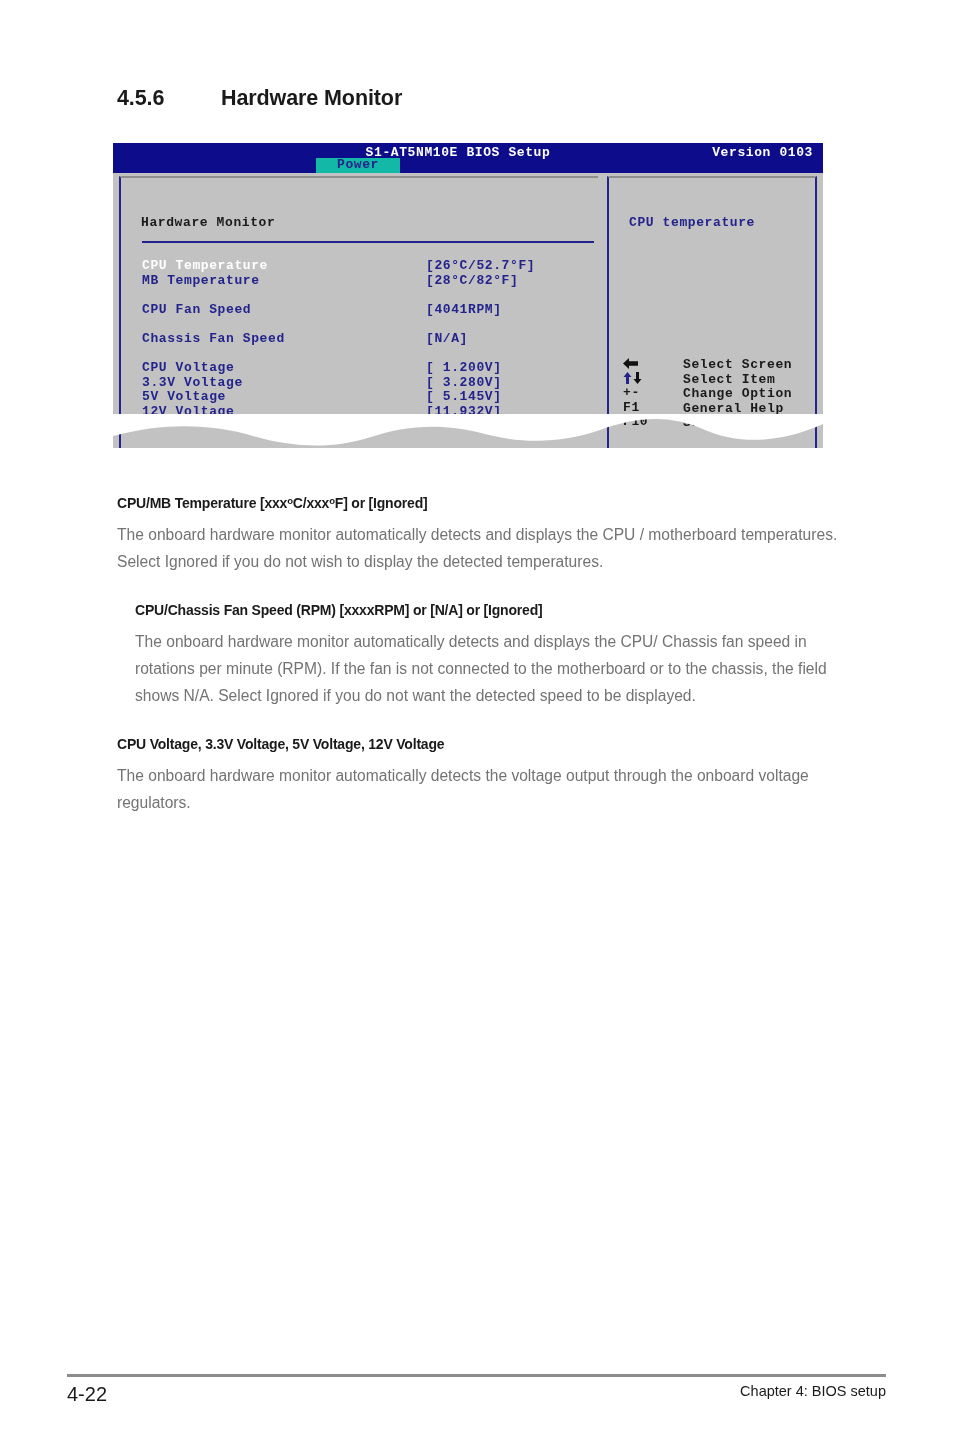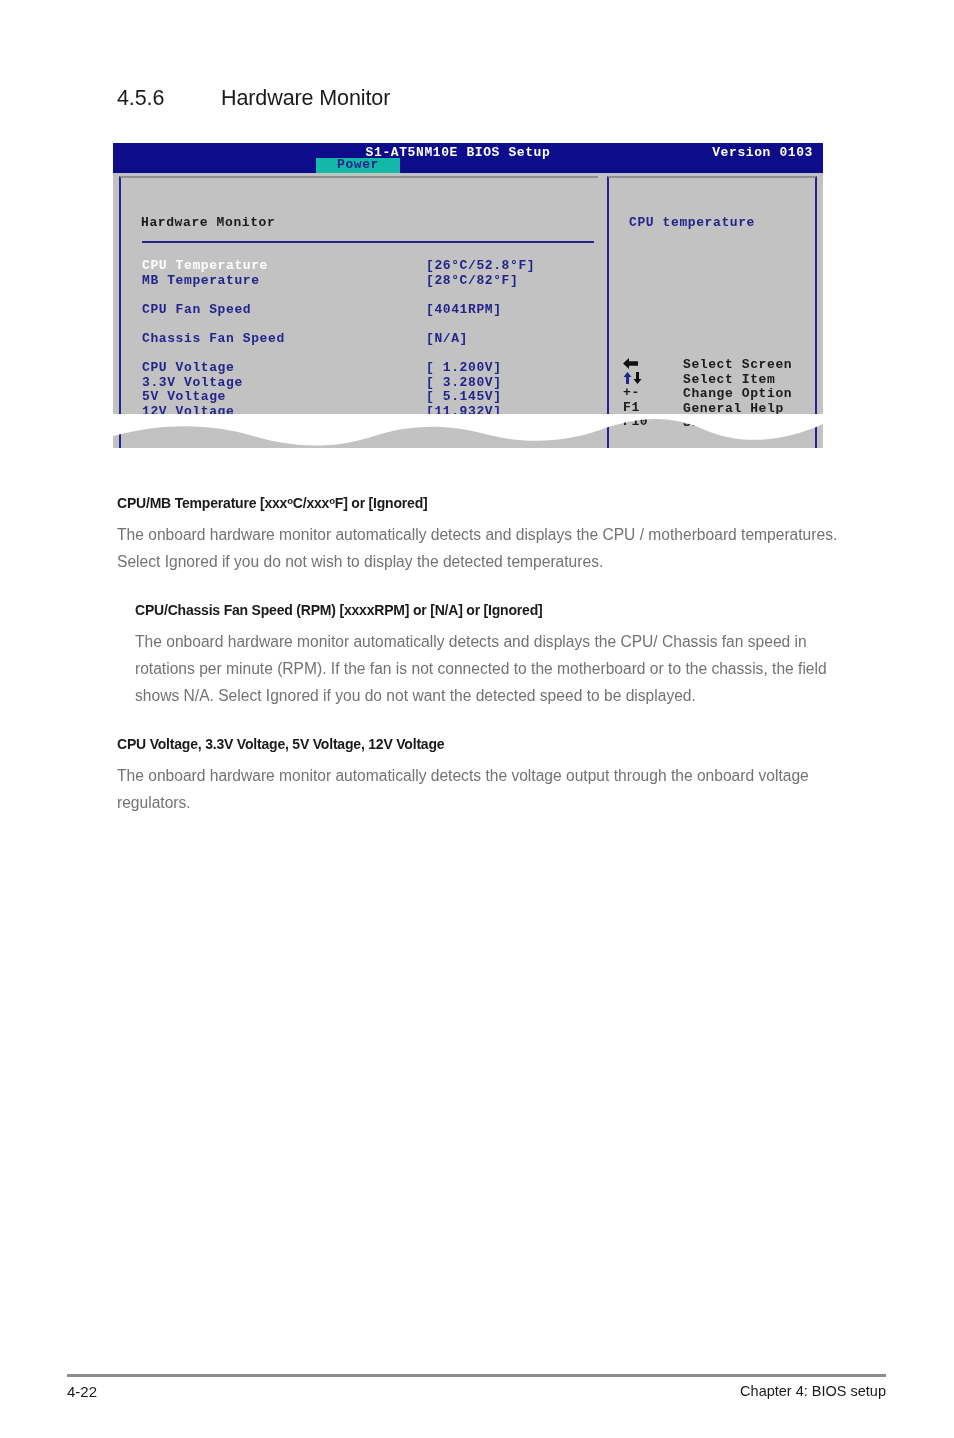--- a/index.html
+++ b/index.html
@@ -13,21 +13,21 @@
     position: relative;
     overflow: hidden;
   }
 
   
   .page-heading {
     position: absolute;
     left: 117px;
     top: 86px;
     font-size: 21.5px;
-    font-weight: normal;
+    font-weight: bold;
     letter-spacing: -0.1px;
     white-space: nowrap;
   }
   .page-heading .num { display:inline-block; width:104px; }
 
   
   .bios {
     position: absolute;
     left: 113px;
     top: 143px;
@@ -205,21 +205,21 @@
     left: 67px;
     top: 1374px;
     width: 819px;
     height: 3px;
     background: #8c8c8c;
   }
   .footer-left {
     position: absolute;
     left: 67px;
     top: 1383px;
-    font-size: 15px;
+    font-size: 20px;
   }
   .footer-right {
     position: absolute;
     right: 68px;
     top: 1383px;
     font-size: 14.5px;
   }
 </style>
 </head>
 <body>
@@ -235,21 +235,21 @@
     <div class="bios-version">Version 0103</div>
     <div class="bios-tab">Power</div>
   </div>
 
   <div class="bios-body">
 
     <div class="panel-left">
       <div class="sec-title">Hardware Monitor</div>
       <div class="sec-rule"></div>
       <div class="rows" id="bios-rows">
-          <div class="row sel"><span class="lbl">CPU Temperature</span><span class="val">[26°C/52.8°F]</span></div>
+          <div class="row sel"><span class="lbl">CPU Temperature</span><span class="val">[26°C/52.7°F]</span></div>
           <div class="row"><span class="lbl">MB Temperature</span><span class="val">[28°C/82°F]</span></div>
           <div class="row gap"><span class="lbl">CPU Fan Speed</span><span class="val">[4041RPM]</span></div>
           <div class="row gap"><span class="lbl">Chassis Fan Speed</span><span class="val">[N/A]</span></div>
           <div class="row gap"><span class="lbl">CPU Voltage</span><span class="val">[ 1.200V]</span></div>
           <div class="row"><span class="lbl">3.3V Voltage</span><span class="val">[ 3.280V]</span></div>
           <div class="row"><span class="lbl">5V Voltage</span><span class="val">[ 5.145V]</span></div>
           <div class="row"><span class="lbl">12V Voltage</span><span class="val">[11.932V]</span></div>
         </div>
     </div>
 

